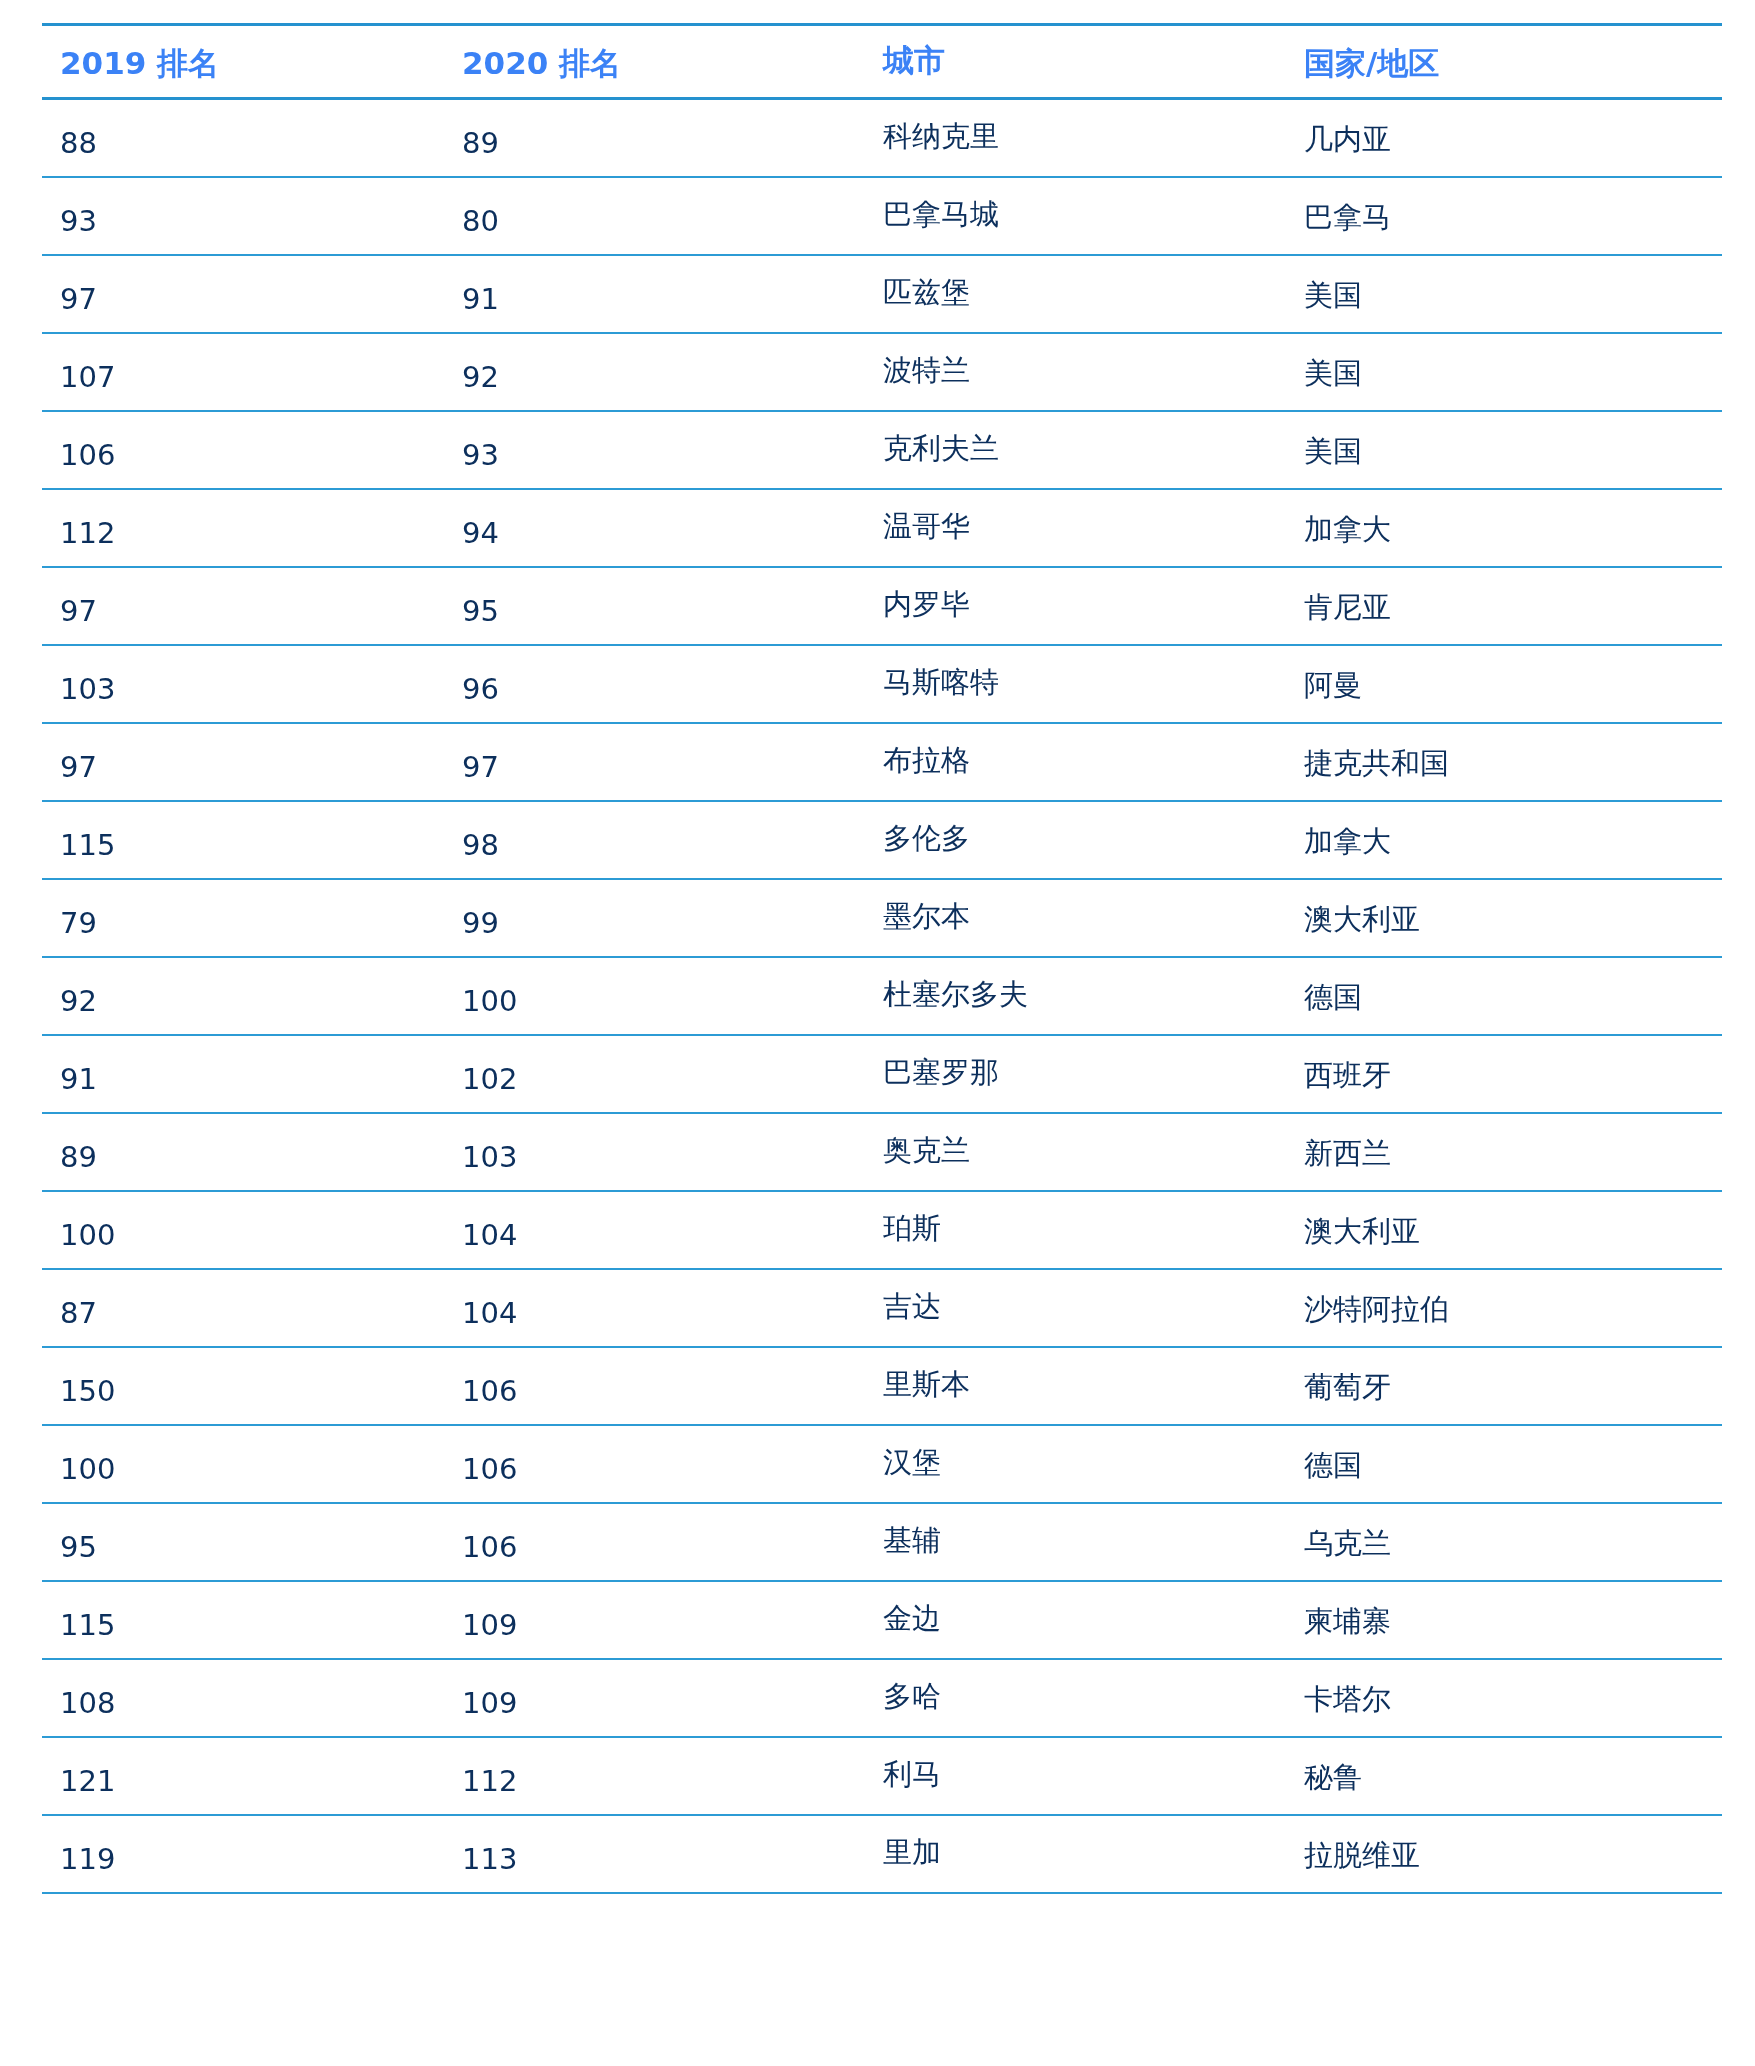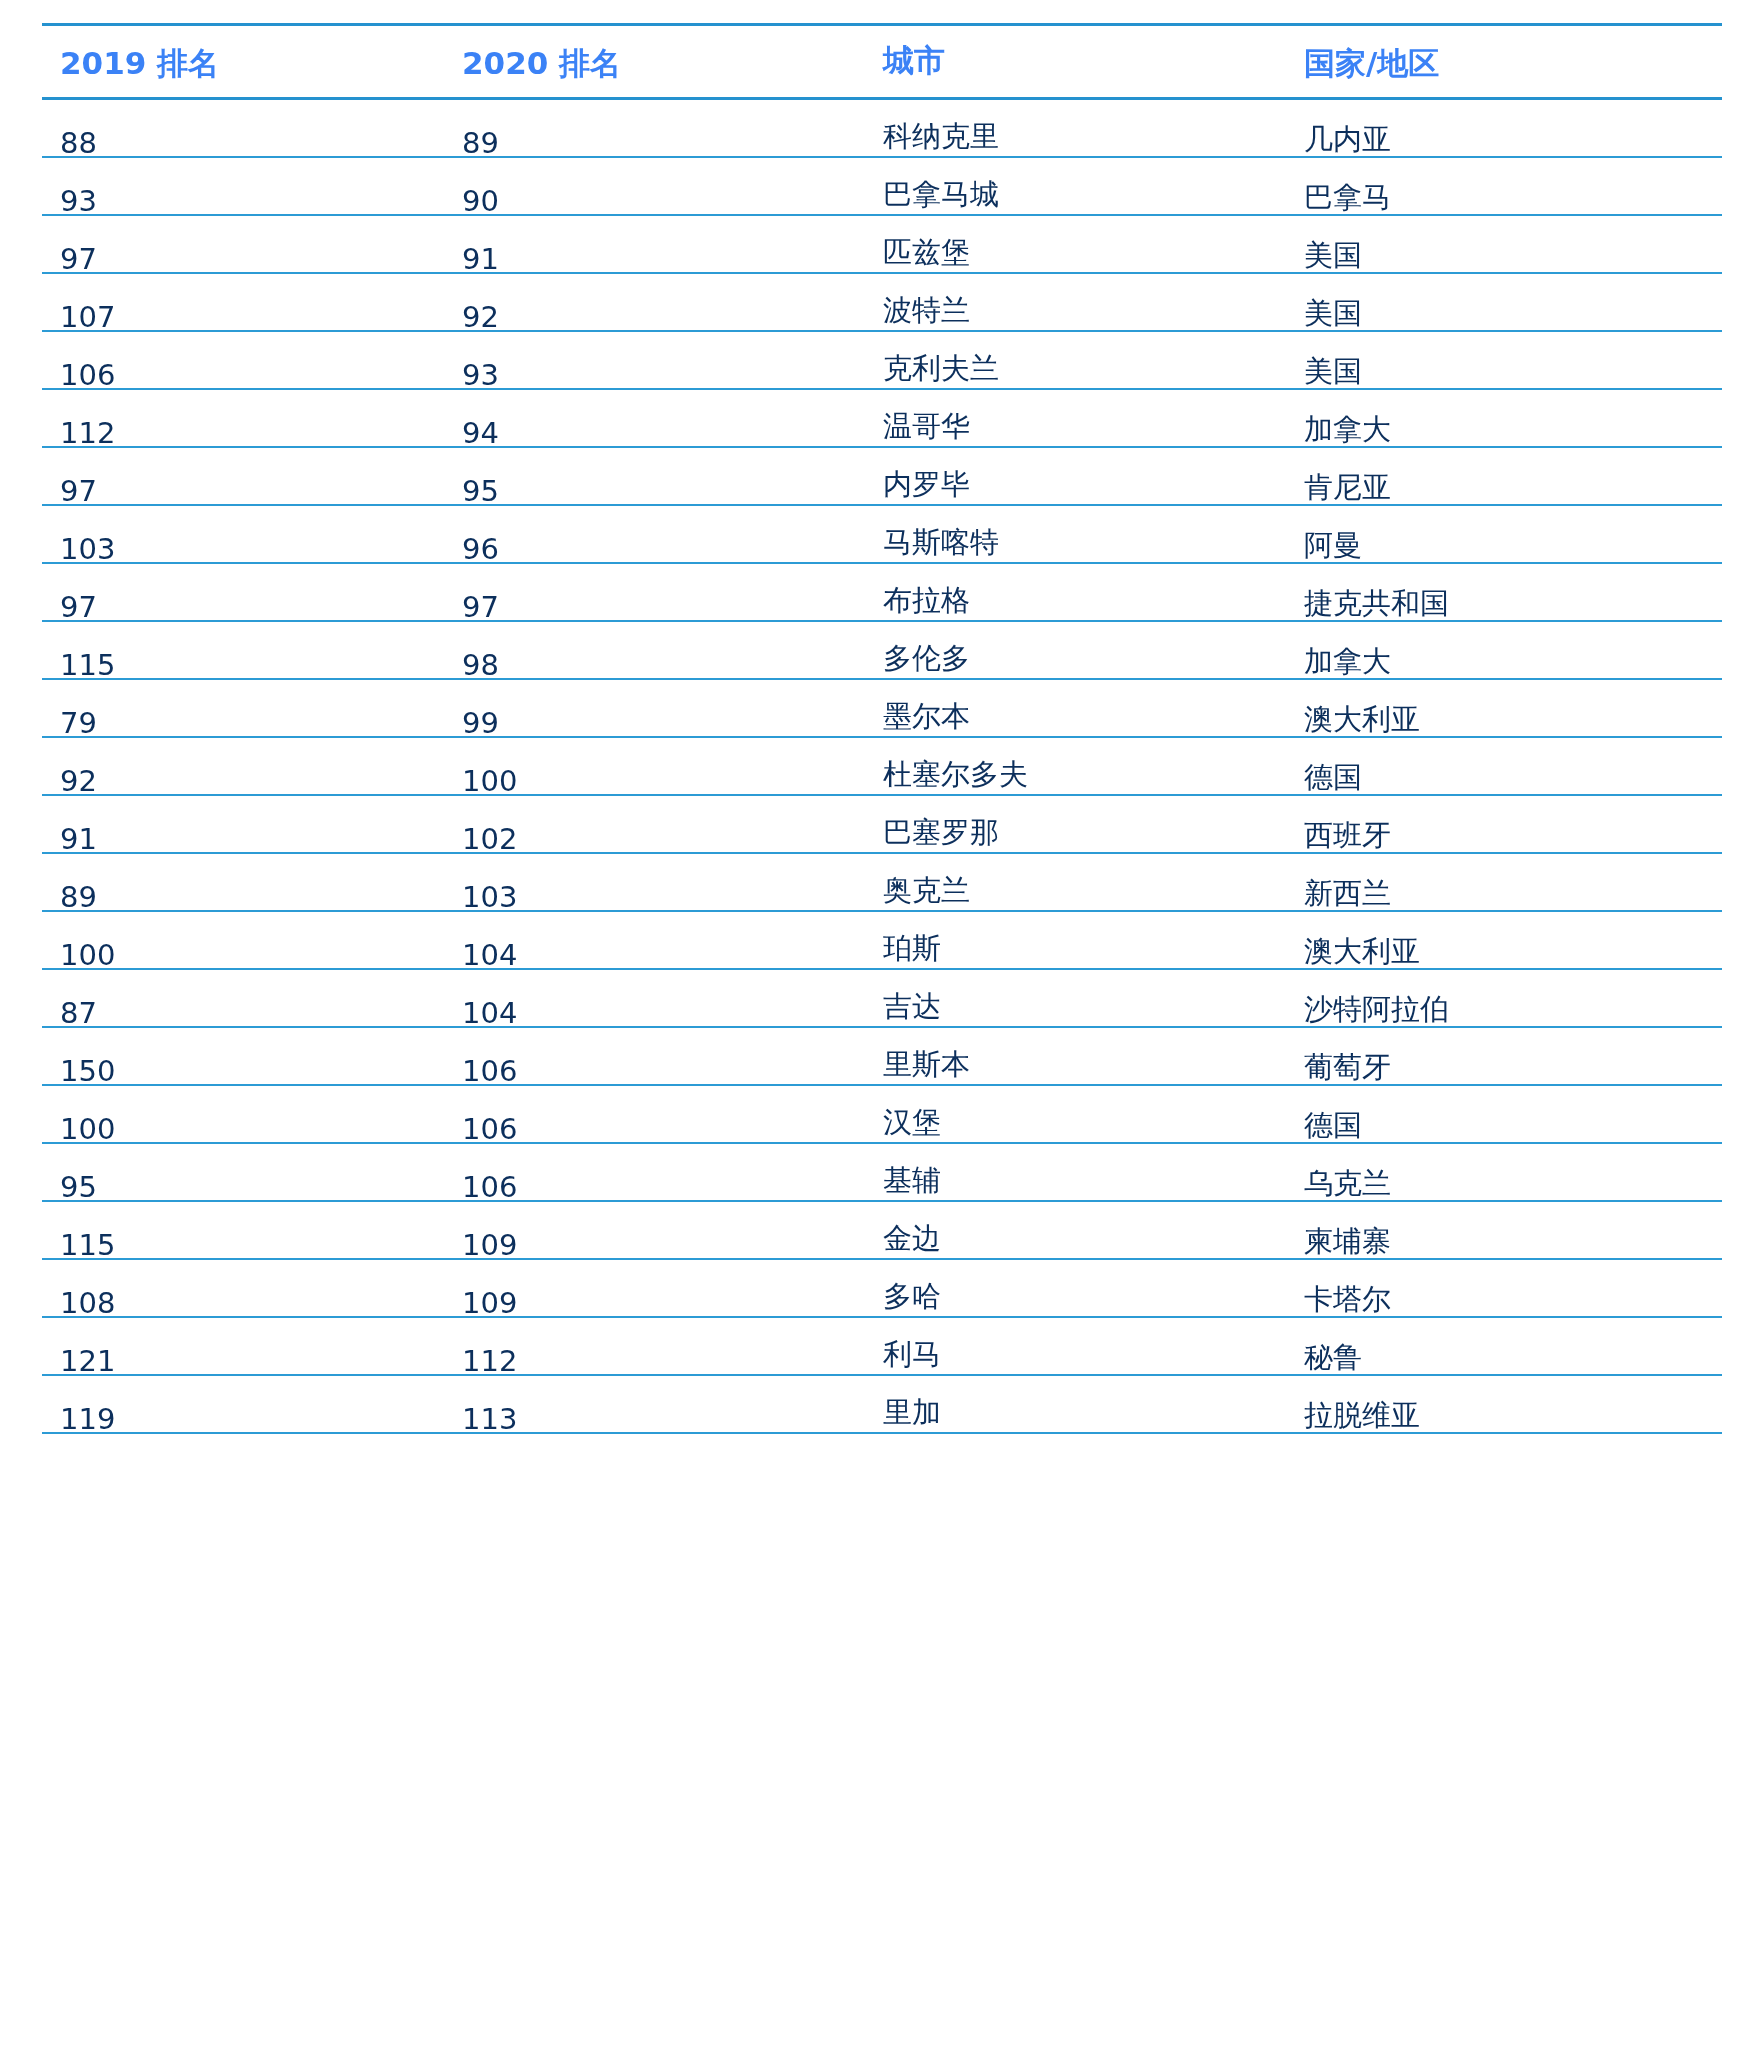--- a/index.html
+++ b/index.html
@@ -25,21 +25,21 @@
     background: #2592cf;
   }
   .header-row {
     position: relative;
     height: 74px;
     border-bottom: 3.6px solid #2592cf;
     box-sizing: border-box;
   }
   .row {
     position: relative;
-    height: 58px;
+    height: 78px;
     border-bottom: 2.2px solid #2c9bd5;
     box-sizing: border-box;
   }
   .cell {
     position: absolute;
     white-space: nowrap;
   }
   .header-row .cell {
     top: 19px;
     font-size: 31px;
@@ -75,21 +75,21 @@
   </div>
   <div id="rows">
       <div class="row">
     <span class="cell num c1">88</span>
     <span class="cell num c2">89</span>
     <span class="cell c3">科纳克里</span>
     <span class="cell c4">几内亚</span>
   </div>
       <div class="row">
     <span class="cell num c1">93</span>
-    <span class="cell num c2">90</span>
+    <span class="cell num c2">80</span>
     <span class="cell c3">巴拿马城</span>
     <span class="cell c4">巴拿马</span>
   </div>
       <div class="row">
     <span class="cell num c1">97</span>
     <span class="cell num c2">91</span>
     <span class="cell c3">匹兹堡</span>
     <span class="cell c4">美国</span>
   </div>
       <div class="row">

